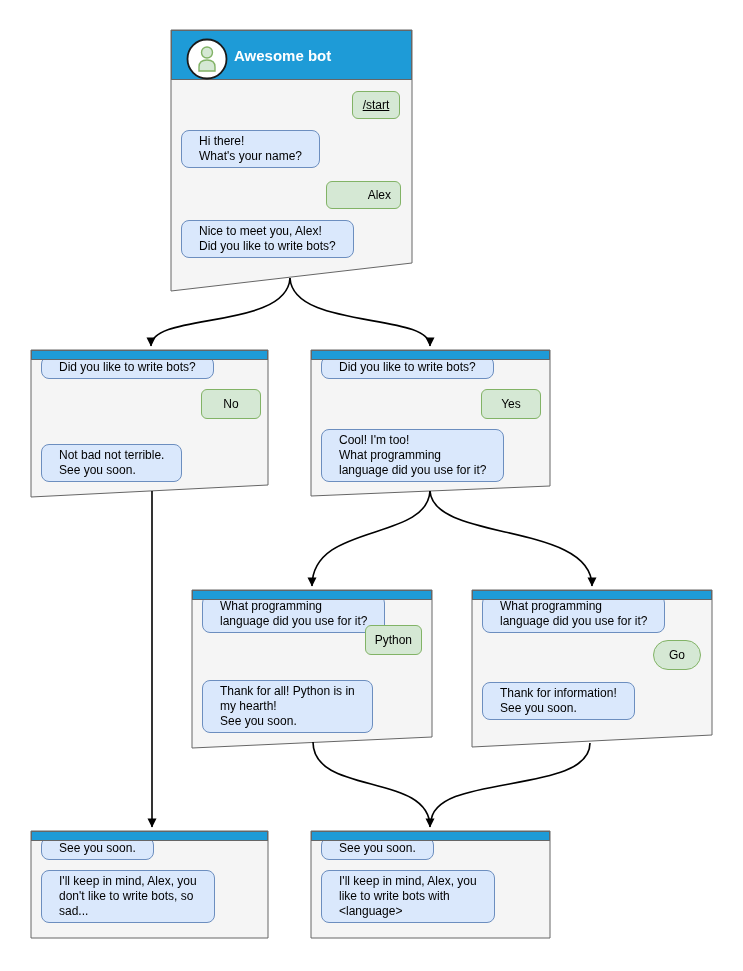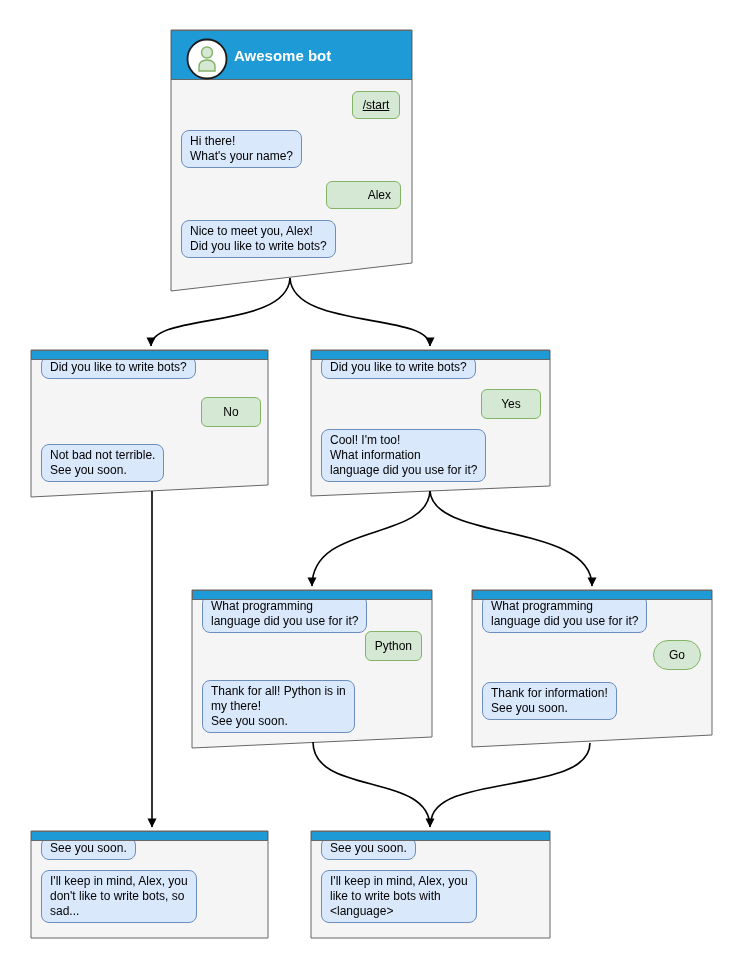--- a/index.html
+++ b/index.html
@@ -21,21 +21,21 @@
   .win-header.big{display:flex;align-items:center;}
   .avatar{position:absolute;left:14px;top:7px;width:42px;height:42px;}
   .win-title{
     position:absolute;left:62px;top:0;height:100%;
     display:flex;align-items:center;
     color:#fff;font-weight:bold;font-size:15px;
   }
   .bubble-bot{
     position:absolute;z-index:2;
     background:#DAE8FC;border:1px solid #6C8EBF;border-radius:8px;
-    padding:3px 8px;line-height:15px;white-space:pre;
+    padding:3px 17px;line-height:15px;white-space:pre;
     box-sizing:border-box;
   }
   .bubble-user{
     position:absolute;z-index:2;
     background:#D5E8D4;border:1px solid #82B366;border-radius:6px;
     height:28px;line-height:26px;min-width:48px;
     padding:0 9px;text-align:center;
     box-sizing:border-box;
   }
   .bubble-user.h30{height:30px;line-height:28px;}
@@ -85,41 +85,41 @@
     <div class="bubble-bot" style="left:10px;top:100px;">Hi there!
 What's your name?</div>
     <div class="bubble-user" style="right:11px;top:151px;padding-left:41px;">Alex</div>
     <div class="bubble-bot" style="left:10px;top:190px;">Nice to meet you, Alex!
 Did you like to write bots?</div>
   </div>
 
   <div class="window" style="left:31px;top:350px;width:237px;height:147px;">
     <div class="win-header" style="width:237px;height:10px;"></div>
     <div class="bubble-bot" style="left:10px;top:6px;">Did you like to write bots?</div>
-    <div class="bubble-user h30 w60" style="right:7px;top:39px;margin-top:8px;">No</div>
+    <div class="bubble-user h30 w60" style="right:7px;top:39px;">No</div>
     <div class="bubble-bot" style="left:10px;top:94px;">Not bad not terrible.
 See you soon.</div>
   </div>
 
   <div class="window" style="left:311px;top:350px;width:239px;height:146px;">
     <div class="win-header" style="width:239px;height:10px;"></div>
     <div class="bubble-bot" style="left:10px;top:6px;">Did you like to write bots?</div>
     <div class="bubble-user h30 w60" style="right:9px;top:39px;">Yes</div>
     <div class="bubble-bot" style="left:10px;top:79px;">Cool! I'm too!
-What information
+What programming
 language did you use for it?</div>
   </div>
 
   <div class="window" style="left:192px;top:590px;width:240px;height:158px;">
     <div class="win-header" style="width:240px;height:10px;"></div>
     <div class="bubble-bot" style="left:10px;top:5px;">What programming
 language did you use for it?</div>
-    <div class="bubble-user h30" style="right:10px;top:41px;">Python</div>
+    <div class="bubble-user h30" style="right:10px;top:35px;">Python</div>
     <div class="bubble-bot" style="left:10px;top:90px;">Thank for all! Python is in
-my there!
+my hearth!
 See you soon.</div>
   </div>
 
   <div class="window" style="left:472px;top:590px;width:240px;height:157px;">
     <div class="win-header" style="width:240px;height:10px;"></div>
     <div class="bubble-bot" style="left:10px;top:5px;">What programming
 language did you use for it?</div>
     <div class="bubble-user h30" style="right:11px;top:50px;border-radius:15px;">Go</div>
     <div class="bubble-bot" style="left:10px;top:92px;">Thank for information!
 See you soon.</div>

